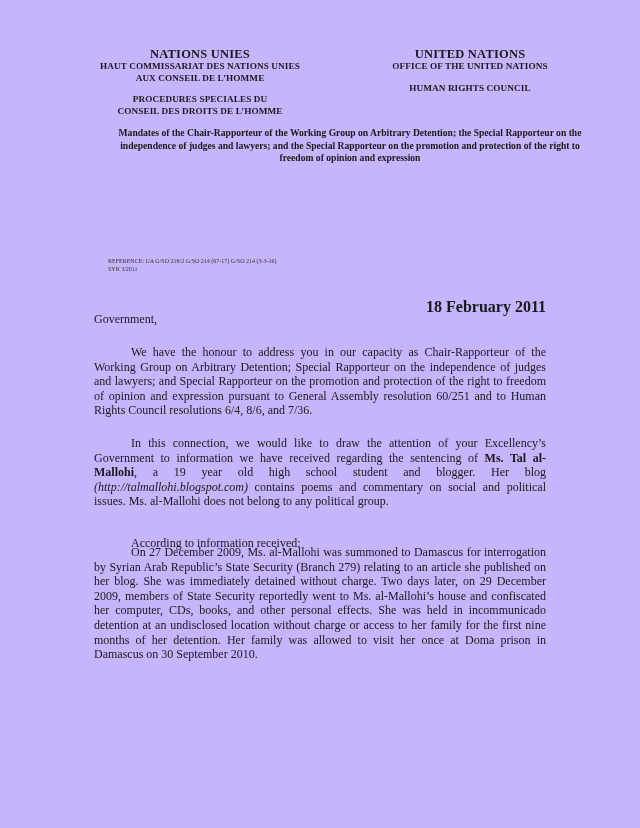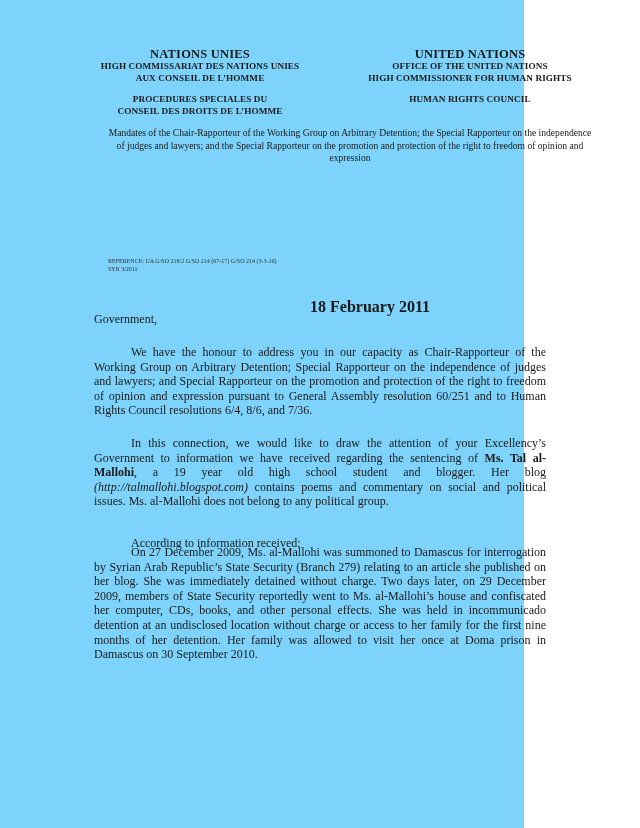--- a/index.html
+++ b/index.html
@@ -11,24 +11,23 @@
       width: 640px;
       height: 828px;
       position: relative;
       overflow: hidden;
       font-family: "Liberation Serif", "DejaVu Serif", serif;
       color: #1a1a1a;
     }
     .page {
       position: absolute;
       left: 0; top: 0;
-      width: 508px;
+      width: 640px;
       height: 828px;
-      background: #7dd3fc;
-      padding-left: 16px;
+      background: #c4b5fd;
     }
     .letterhead {
       position: absolute;
       top: 47px;
       left: 80px;
       width: 520px;
       height: 72px;
     }
     .lh-col {
       position: absolute;
@@ -48,21 +47,21 @@
       font-size: 9.2px;
       letter-spacing: 0.1px;
     }
     .lh-gap { height: 10px; }
     .mandates {
       position: absolute;
       top: 127px;
       left: 108px;
       width: 484px;
       text-align: center;
-      font-weight: normal;
+      font-weight: bold;
       font-size: 9.6px;
       line-height: 12.5px;
     }
     .reference {
       position: absolute;
       top: 257px;
       left: 108px;
       width: 260px;
       font-size: 6px;
       line-height: 8px;
@@ -101,30 +100,29 @@
     .italic { font-style: italic; }
   </style>
 </head>
 <body>
 
 <div class="page">
 
   <div class="letterhead">
     <div class="lh-col lh-left">
       <div class="lh-main">NATIONS UNIES</div>
-      <div class="lh-sub">HIGH COMMISSARIAT DES NATIONS UNIES</div>
+      <div class="lh-sub">HAUT COMMISSARIAT DES NATIONS UNIES</div>
       <div class="lh-sub">AUX CONSEIL DE L’HOMME</div>
       <div class="lh-gap"></div>
       <div class="lh-sub">PROCEDURES SPECIALES DU</div>
       <div class="lh-sub">CONSEIL DES DROITS DE L’HOMME</div>
     </div>
     <div class="lh-col lh-right">
       <div class="lh-main">UNITED NATIONS</div>
       <div class="lh-sub">OFFICE OF THE UNITED  NATIONS</div>
-      <div class="lh-sub">HIGH COMMISSIONER FOR HUMAN RIGHTS</div>
       <div class="lh-gap"></div>
       <div class="lh-sub">HUMAN RIGHTS COUNCIL</div>
     </div>
   </div>
 
   <div class="mandates">Mandates of the Chair-Rapporteur of the Working Group on Arbitrary Detention; the Special Rapporteur on the independence of judges and lawyers; and the Special Rapporteur on the promotion and protection of the right to freedom of opinion and expression</div>
 
   <div class="reference">
     <div>REFERENCE: UA G/SO 218/2 G/SO 214 (67-17) G/SO 214 (3-3-16)</div>
     <div>SYR 3/2011</div>

